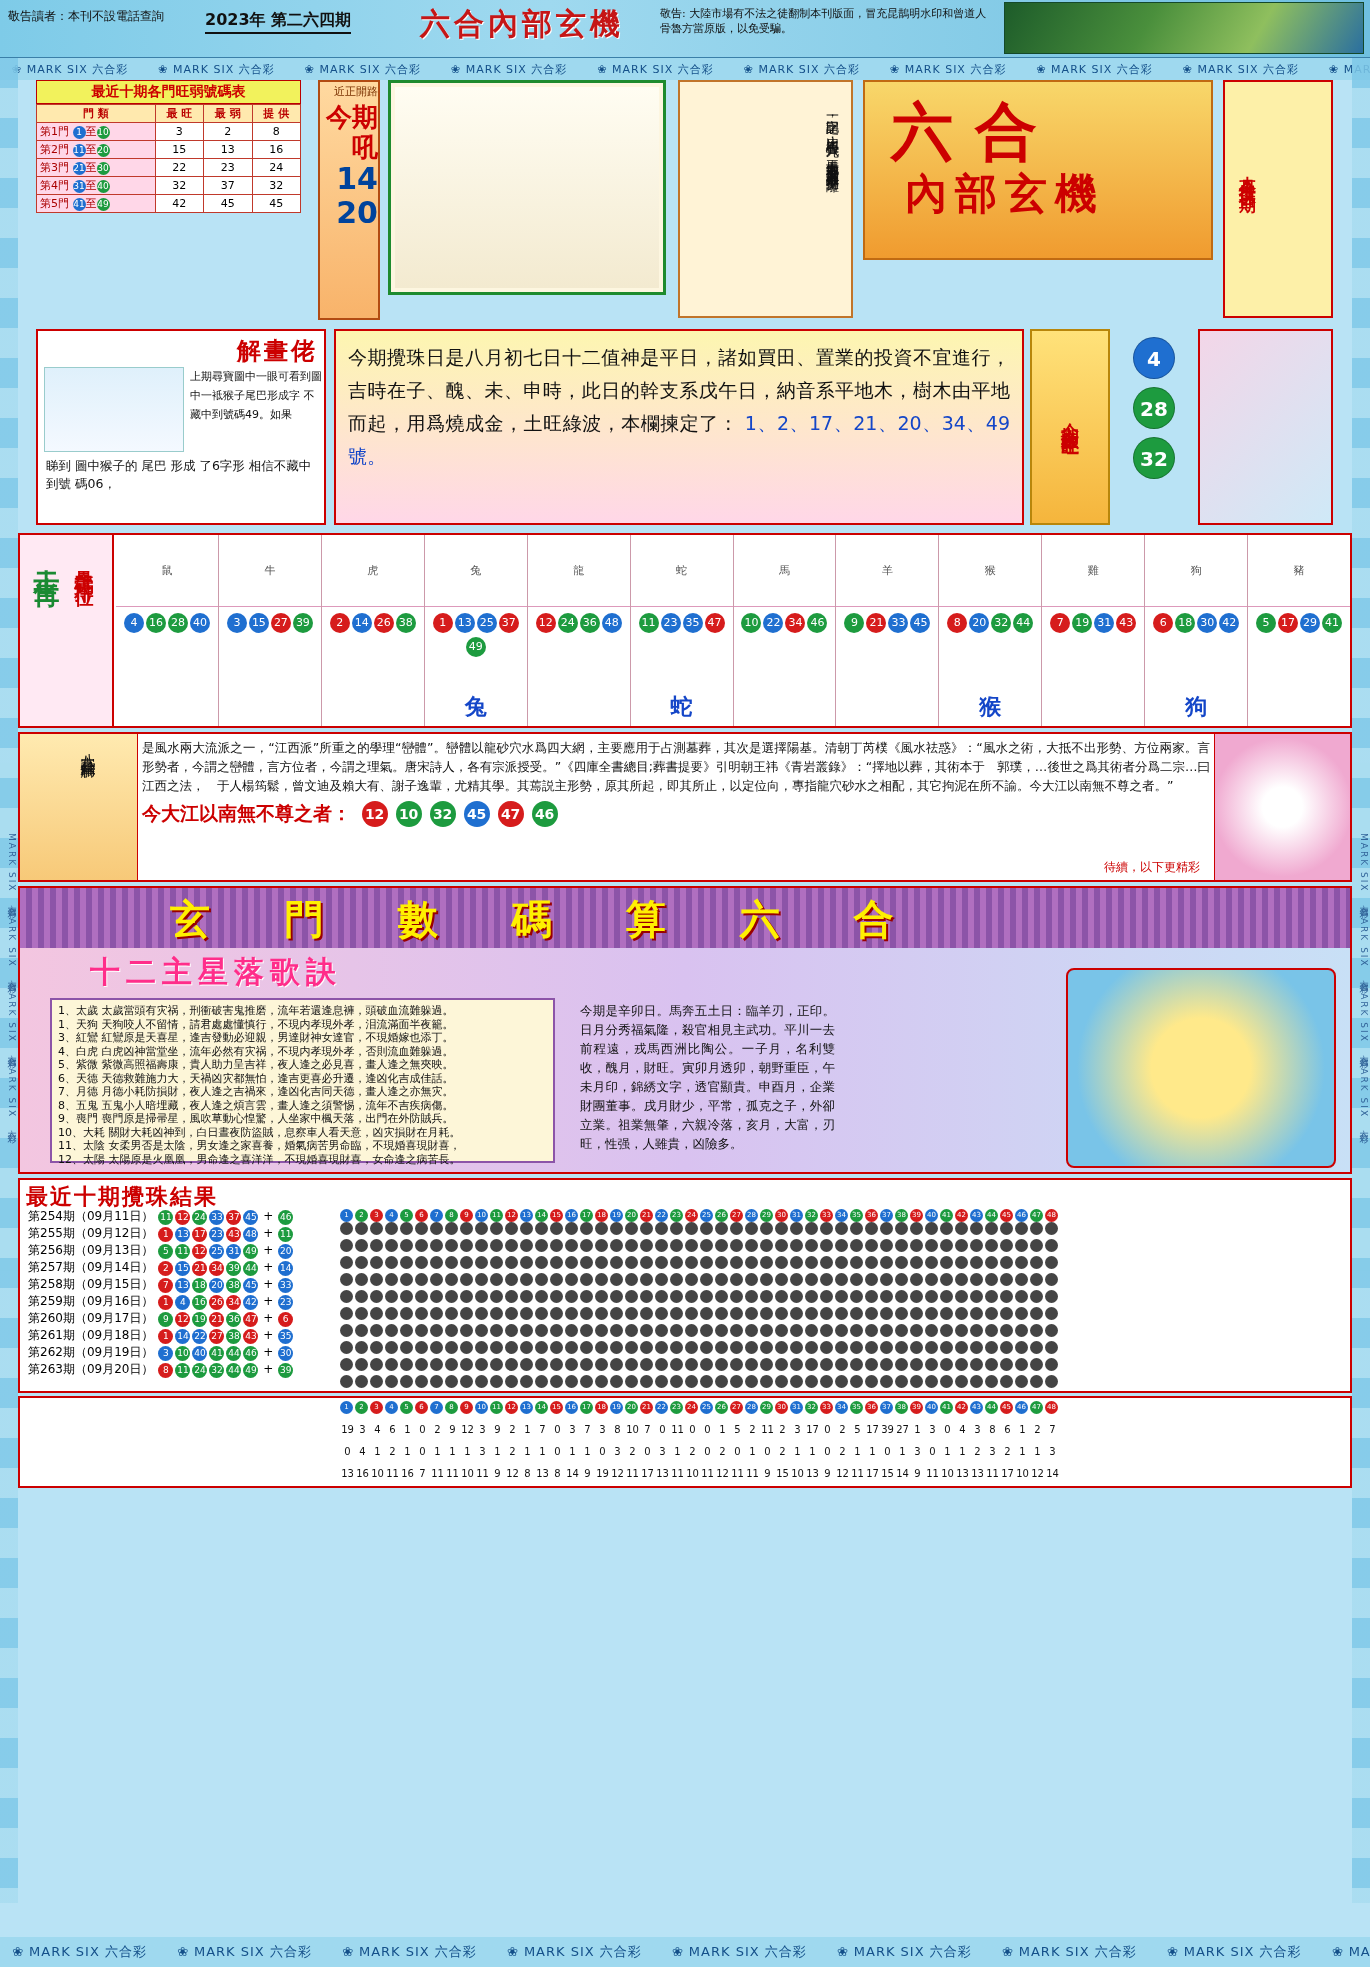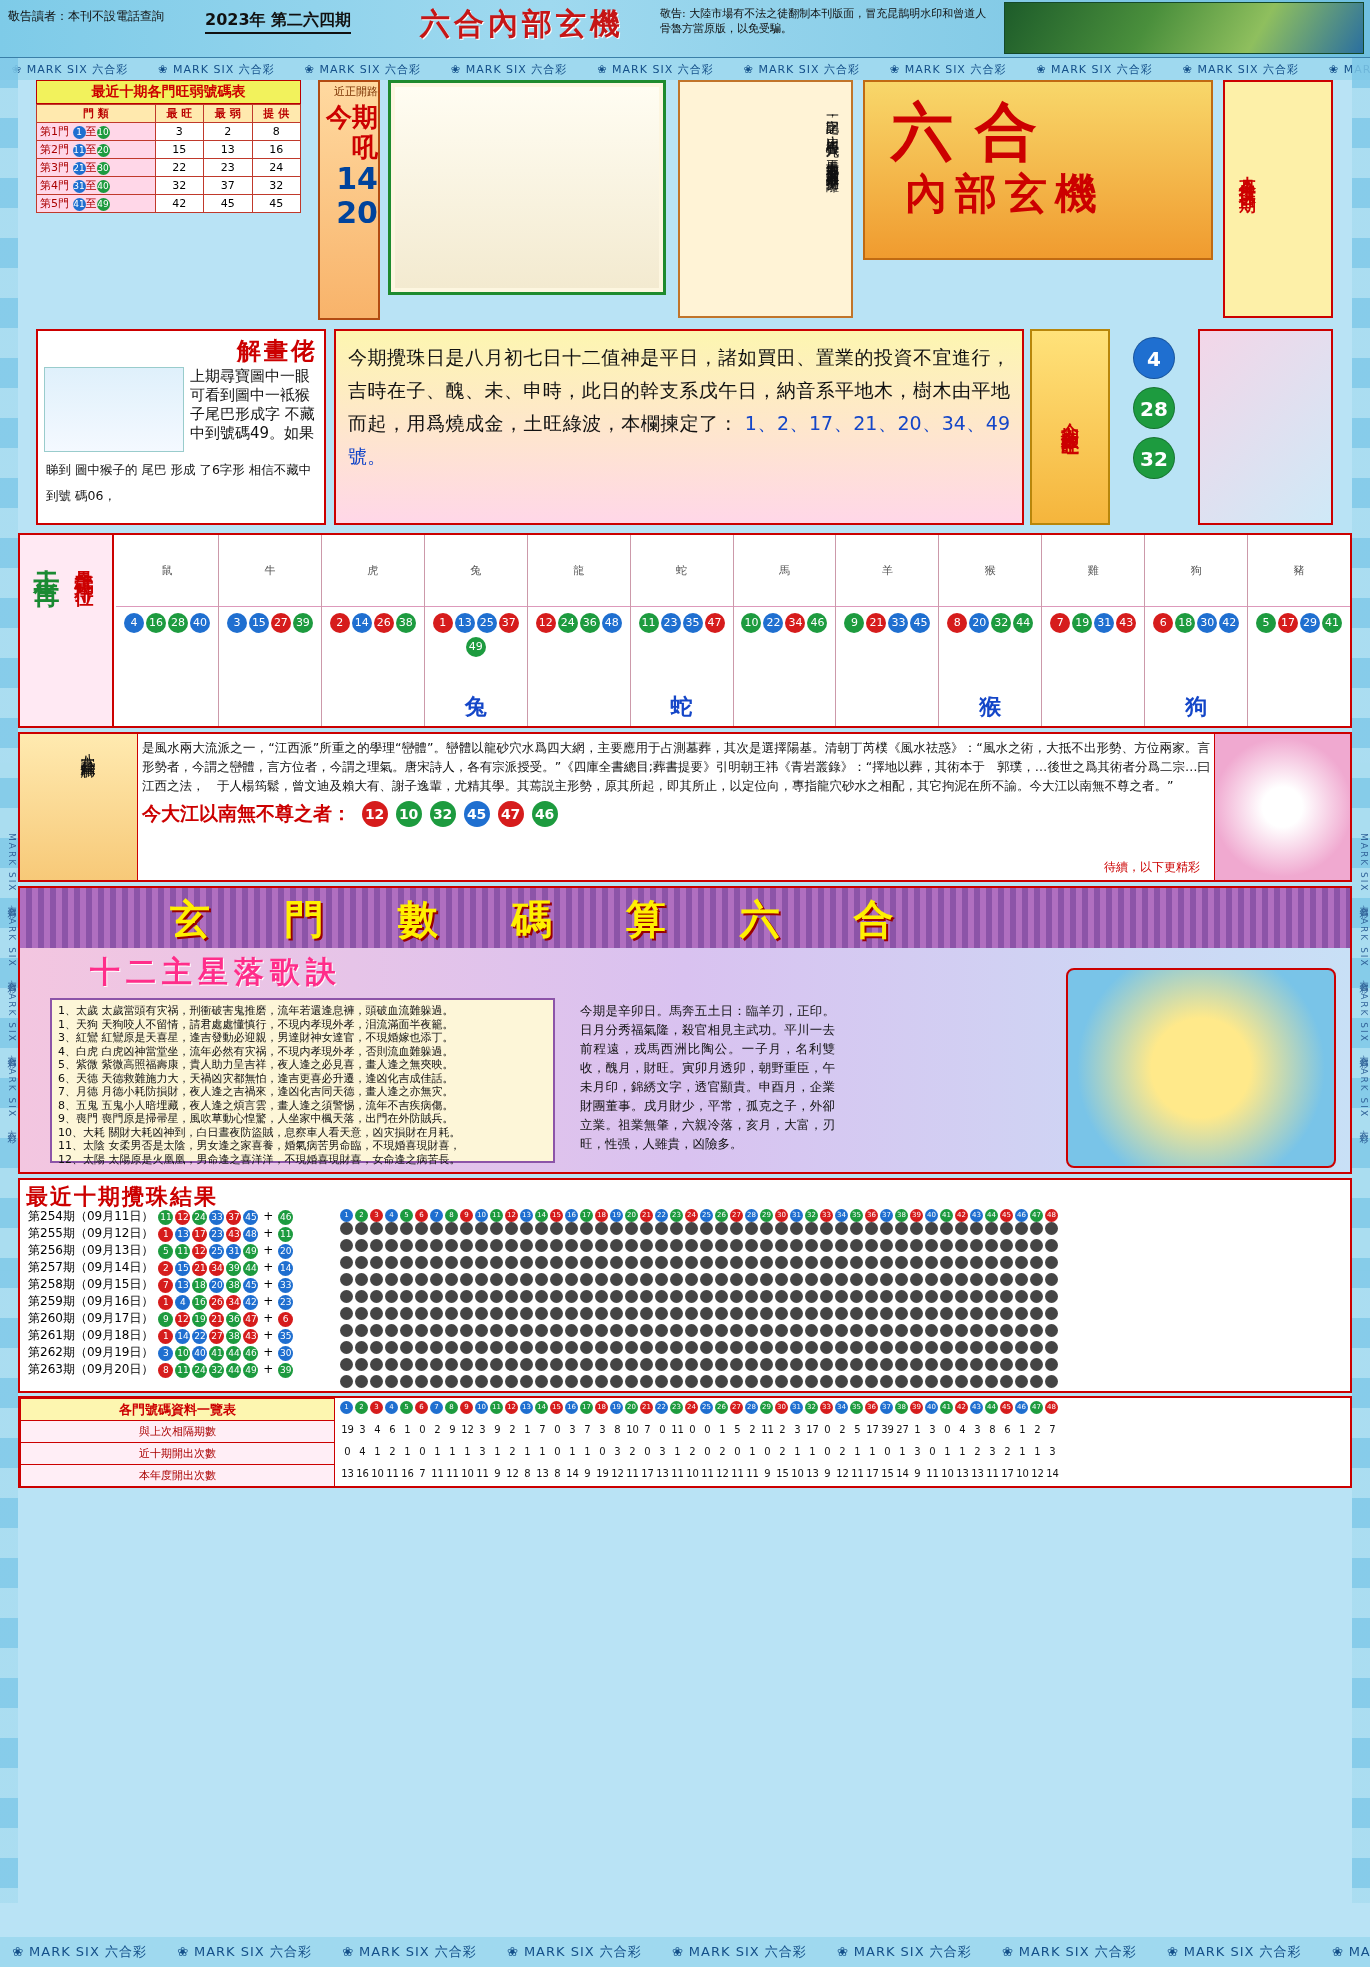--- a/index.html
+++ b/index.html
@@ -144,22 +144,22 @@
   }
 
   
   .sec2 { position: relative; height: 200px; margin-top: 4px; }
   .jhl {
     position: absolute; left: 18px; top: 0; width: 290px; height: 196px;
     background: #fff; border: 2px solid #c00;
   }
   .jhl .ttl { position: absolute; right: 6px; top: 4px; font-size: 24px; color: #c00; font-weight: bold; letter-spacing: 3px;}
   .jhl .img { position: absolute; left: 6px; top: 36px; width: 140px; height: 85px; background: linear-gradient(#dff0fb,#f4f9ff); border: 1px solid #9cc; }
-  .jhl .t1 { position: absolute; left: 152px; top: 36px; width: 132px; font-size: 15px; line-height: 19px; color: #111;}
-  .jhl .t2 { position: absolute; left: 8px; top: 126px; width: 276px; font-size: 12.5px; line-height: 26px; color: #111;}
+  .jhl .t1 { position: absolute; left: 152px; top: 36px; width: 132px; font-size: 11px; line-height: 19px; color: #111;}
+  .jhl .t2 { position: absolute; left: 8px; top: 126px; width: 276px; font-size: 12.5px; line-height: 18px; color: #111;}
   .mainpara {
     position: absolute; left: 316px; top: 0; width: 690px; height: 196px;
     background: linear-gradient(#fdf6b0,#ffd7e8);
     border: 2px solid #c00; padding: 10px 12px;
     font-size: 19px; line-height: 33px; color: #111; text-align: justify;
   }
   .mainpara .blue { color: #1446c8; }
   .gold {
     position: absolute; left: 1012px; top: 0; width: 80px; height: 196px;
     background: linear-gradient(#ffe27a,#f5b53c); border: 2px solid #b8860b;
@@ -528,36 +528,20 @@
           <div class="dotrow"><span class="dot"></span><span class="dot"></span><span class="dot"></span><span class="dot"></span><span class="dot"></span><span class="dot"></span><span class="dot"></span><span class="dot"></span><span class="dot"></span><span class="dot"></span><span class="dot"></span><span class="dot"></span><span class="dot"></span><span class="dot"></span><span class="dot"></span><span class="dot"></span><span class="dot"></span><span class="dot"></span><span class="dot"></span><span class="dot"></span><span class="dot"></span><span class="dot"></span><span class="dot"></span><span class="dot"></span><span class="dot"></span><span class="dot"></span><span class="dot"></span><span class="dot"></span><span class="dot"></span><span class="dot"></span><span class="dot"></span><span class="dot"></span><span class="dot"></span><span class="dot"></span><span class="dot"></span><span class="dot"></span><span class="dot"></span><span class="dot"></span><span class="dot"></span><span class="dot"></span><span class="dot"></span><span class="dot"></span><span class="dot"></span><span class="dot"></span><span class="dot"></span><span class="dot"></span><span class="dot"></span><span class="dot"></span></div>
           <div class="dotrow"><span class="dot"></span><span class="dot"></span><span class="dot"></span><span class="dot"></span><span class="dot"></span><span class="dot"></span><span class="dot"></span><span class="dot"></span><span class="dot"></span><span class="dot"></span><span class="dot"></span><span class="dot"></span><span class="dot"></span><span class="dot"></span><span class="dot"></span><span class="dot"></span><span class="dot"></span><span class="dot"></span><span class="dot"></span><span class="dot"></span><span class="dot"></span><span class="dot"></span><span class="dot"></span><span class="dot"></span><span class="dot"></span><span class="dot"></span><span class="dot"></span><span class="dot"></span><span class="dot"></span><span class="dot"></span><span class="dot"></span><span class="dot"></span><span class="dot"></span><span class="dot"></span><span class="dot"></span><span class="dot"></span><span class="dot"></span><span class="dot"></span><span class="dot"></span><span class="dot"></span><span class="dot"></span><span class="dot"></span><span class="dot"></span><span class="dot"></span><span class="dot"></span><span class="dot"></span><span class="dot"></span><span class="dot"></span></div>
           <div class="dotrow"><span class="dot"></span><span class="dot"></span><span class="dot"></span><span class="dot"></span><span class="dot"></span><span class="dot"></span><span class="dot"></span><span class="dot"></span><span class="dot"></span><span class="dot"></span><span class="dot"></span><span class="dot"></span><span class="dot"></span><span class="dot"></span><span class="dot"></span><span class="dot"></span><span class="dot"></span><span class="dot"></span><span class="dot"></span><span class="dot"></span><span class="dot"></span><span class="dot"></span><span class="dot"></span><span class="dot"></span><span class="dot"></span><span class="dot"></span><span class="dot"></span><span class="dot"></span><span class="dot"></span><span class="dot"></span><span class="dot"></span><span class="dot"></span><span class="dot"></span><span class="dot"></span><span class="dot"></span><span class="dot"></span><span class="dot"></span><span class="dot"></span><span class="dot"></span><span class="dot"></span><span class="dot"></span><span class="dot"></span><span class="dot"></span><span class="dot"></span><span class="dot"></span><span class="dot"></span><span class="dot"></span><span class="dot"></span></div>
           <div class="dotrow"><span class="dot"></span><span class="dot"></span><span class="dot"></span><span class="dot"></span><span class="dot"></span><span class="dot"></span><span class="dot"></span><span class="dot"></span><span class="dot"></span><span class="dot"></span><span class="dot"></span><span class="dot"></span><span class="dot"></span><span class="dot"></span><span class="dot"></span><span class="dot"></span><span class="dot"></span><span class="dot"></span><span class="dot"></span><span class="dot"></span><span class="dot"></span><span class="dot"></span><span class="dot"></span><span class="dot"></span><span class="dot"></span><span class="dot"></span><span class="dot"></span><span class="dot"></span><span class="dot"></span><span class="dot"></span><span class="dot"></span><span class="dot"></span><span class="dot"></span><span class="dot"></span><span class="dot"></span><span class="dot"></span><span class="dot"></span><span class="dot"></span><span class="dot"></span><span class="dot"></span><span class="dot"></span><span class="dot"></span><span class="dot"></span><span class="dot"></span><span class="dot"></span><span class="dot"></span><span class="dot"></span><span class="dot"></span></div>
           <div class="dotrow"><span class="dot"></span><span class="dot"></span><span class="dot"></span><span class="dot"></span><span class="dot"></span><span class="dot"></span><span class="dot"></span><span class="dot"></span><span class="dot"></span><span class="dot"></span><span class="dot"></span><span class="dot"></span><span class="dot"></span><span class="dot"></span><span class="dot"></span><span class="dot"></span><span class="dot"></span><span class="dot"></span><span class="dot"></span><span class="dot"></span><span class="dot"></span><span class="dot"></span><span class="dot"></span><span class="dot"></span><span class="dot"></span><span class="dot"></span><span class="dot"></span><span class="dot"></span><span class="dot"></span><span class="dot"></span><span class="dot"></span><span class="dot"></span><span class="dot"></span><span class="dot"></span><span class="dot"></span><span class="dot"></span><span class="dot"></span><span class="dot"></span><span class="dot"></span><span class="dot"></span><span class="dot"></span><span class="dot"></span><span class="dot"></span><span class="dot"></span><span class="dot"></span><span class="dot"></span><span class="dot"></span><span class="dot"></span></div>
           <div class="dotrow"><span class="dot"></span><span class="dot"></span><span class="dot"></span><span class="dot"></span><span class="dot"></span><span class="dot"></span><span class="dot"></span><span class="dot"></span><span class="dot"></span><span class="dot"></span><span class="dot"></span><span class="dot"></span><span class="dot"></span><span class="dot"></span><span class="dot"></span><span class="dot"></span><span class="dot"></span><span class="dot"></span><span class="dot"></span><span class="dot"></span><span class="dot"></span><span class="dot"></span><span class="dot"></span><span class="dot"></span><span class="dot"></span><span class="dot"></span><span class="dot"></span><span class="dot"></span><span class="dot"></span><span class="dot"></span><span class="dot"></span><span class="dot"></span><span class="dot"></span><span class="dot"></span><span class="dot"></span><span class="dot"></span><span class="dot"></span><span class="dot"></span><span class="dot"></span><span class="dot"></span><span class="dot"></span><span class="dot"></span><span class="dot"></span><span class="dot"></span><span class="dot"></span><span class="dot"></span><span class="dot"></span><span class="dot"></span></div>
         </div>
     </div>
 
     <div class="sec7">
-      <table class="sumtbl">
-          <tbody id="sum-body">
-            <tr>
-              <td class="t">各門號碼資料一覽表</td>
-            </tr>
-            <tr>
-              <td>與上次相隔期數</td>
-            </tr>
-            <tr>
-              <td>近十期開出次數</td>
-            </tr>
-            <tr>
-              <td>本年度開出次數</td>
-            </tr>
-          </tbody>
-        </table>
       <div class="numgrid" id="numgrid">
           <div class="rowh"><span class="hd" style="background: rgb(31, 111, 208);">1</span><span class="hd" style="background: rgb(29, 155, 63);">2</span><span class="hd" style="background: rgb(214, 28, 28);">3</span><span class="hd" style="background: rgb(31, 111, 208);">4</span><span class="hd" style="background: rgb(29, 155, 63);">5</span><span class="hd" style="background: rgb(214, 28, 28);">6</span><span class="hd" style="background: rgb(31, 111, 208);">7</span><span class="hd" style="background: rgb(29, 155, 63);">8</span><span class="hd" style="background: rgb(214, 28, 28);">9</span><span class="hd" style="background: rgb(31, 111, 208);">10</span><span class="hd" style="background: rgb(29, 155, 63);">11</span><span class="hd" style="background: rgb(214, 28, 28);">12</span><span class="hd" style="background: rgb(31, 111, 208);">13</span><span class="hd" style="background: rgb(29, 155, 63);">14</span><span class="hd" style="background: rgb(214, 28, 28);">15</span><span class="hd" style="background: rgb(31, 111, 208);">16</span><span class="hd" style="background: rgb(29, 155, 63);">17</span><span class="hd" style="background: rgb(214, 28, 28);">18</span><span class="hd" style="background: rgb(31, 111, 208);">19</span><span class="hd" style="background: rgb(29, 155, 63);">20</span><span class="hd" style="background: rgb(214, 28, 28);">21</span><span class="hd" style="background: rgb(31, 111, 208);">22</span><span class="hd" style="background: rgb(29, 155, 63);">23</span><span class="hd" style="background: rgb(214, 28, 28);">24</span><span class="hd" style="background: rgb(31, 111, 208);">25</span><span class="hd" style="background: rgb(29, 155, 63);">26</span><span class="hd" style="background: rgb(214, 28, 28);">27</span><span class="hd" style="background: rgb(31, 111, 208);">28</span><span class="hd" style="background: rgb(29, 155, 63);">29</span><span class="hd" style="background: rgb(214, 28, 28);">30</span><span class="hd" style="background: rgb(31, 111, 208);">31</span><span class="hd" style="background: rgb(29, 155, 63);">32</span><span class="hd" style="background: rgb(214, 28, 28);">33</span><span class="hd" style="background: rgb(31, 111, 208);">34</span><span class="hd" style="background: rgb(29, 155, 63);">35</span><span class="hd" style="background: rgb(214, 28, 28);">36</span><span class="hd" style="background: rgb(31, 111, 208);">37</span><span class="hd" style="background: rgb(29, 155, 63);">38</span><span class="hd" style="background: rgb(214, 28, 28);">39</span><span class="hd" style="background: rgb(31, 111, 208);">40</span><span class="hd" style="background: rgb(29, 155, 63);">41</span><span class="hd" style="background: rgb(214, 28, 28);">42</span><span class="hd" style="background: rgb(31, 111, 208);">43</span><span class="hd" style="background: rgb(29, 155, 63);">44</span><span class="hd" style="background: rgb(214, 28, 28);">45</span><span class="hd" style="background: rgb(31, 111, 208);">46</span><span class="hd" style="background: rgb(29, 155, 63);">47</span><span class="hd" style="background: rgb(214, 28, 28);">48</span></div>
           <div class="rowv"><span>19</span><span>3</span><span>4</span><span>6</span><span>1</span><span>0</span><span>2</span><span>9</span><span>12</span><span>3</span><span>9</span><span>2</span><span>1</span><span>7</span><span>0</span><span>3</span><span>7</span><span>3</span><span>8</span><span>10</span><span>7</span><span>0</span><span>11</span><span>0</span><span>0</span><span>1</span><span>5</span><span>2</span><span>11</span><span>2</span><span>3</span><span>17</span><span>0</span><span>2</span><span>5</span><span>17</span><span>39</span><span>27</span><span>1</span><span>3</span><span>0</span><span>4</span><span>3</span><span>8</span><span>6</span><span>1</span><span>2</span><span>7</span></div>
           <div class="rowv"><span>0</span><span>4</span><span>1</span><span>2</span><span>1</span><span>0</span><span>1</span><span>1</span><span>1</span><span>3</span><span>1</span><span>2</span><span>1</span><span>1</span><span>0</span><span>1</span><span>1</span><span>0</span><span>3</span><span>2</span><span>0</span><span>3</span><span>1</span><span>2</span><span>0</span><span>2</span><span>0</span><span>1</span><span>0</span><span>2</span><span>1</span><span>1</span><span>0</span><span>2</span><span>1</span><span>1</span><span>0</span><span>1</span><span>3</span><span>0</span><span>1</span><span>1</span><span>2</span><span>3</span><span>2</span><span>1</span><span>1</span><span>3</span></div>
           <div class="rowv"><span>13</span><span>16</span><span>10</span><span>11</span><span>16</span><span>7</span><span>11</span><span>11</span><span>10</span><span>11</span><span>9</span><span>12</span><span>8</span><span>13</span><span>8</span><span>14</span><span>9</span><span>19</span><span>12</span><span>11</span><span>17</span><span>13</span><span>11</span><span>10</span><span>11</span><span>12</span><span>11</span><span>11</span><span>9</span><span>15</span><span>10</span><span>13</span><span>9</span><span>12</span><span>11</span><span>17</span><span>15</span><span>14</span><span>9</span><span>11</span><span>10</span><span>13</span><span>13</span><span>11</span><span>17</span><span>10</span><span>12</span><span>14</span></div>
         </div>
     </div>
 
   </div>
 

